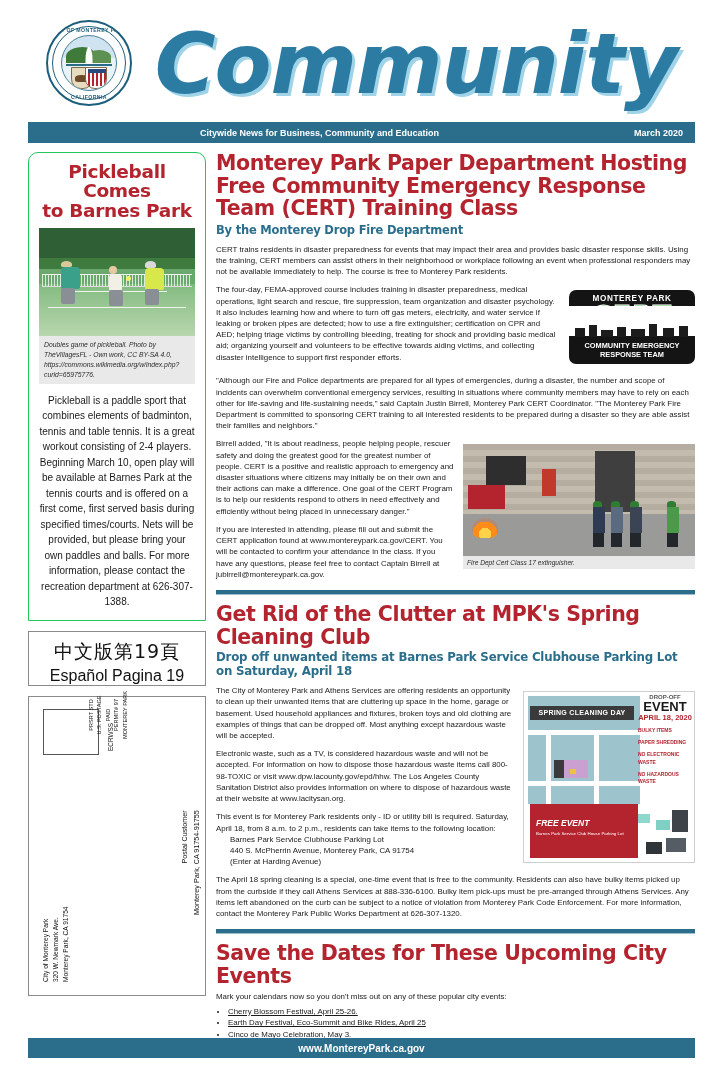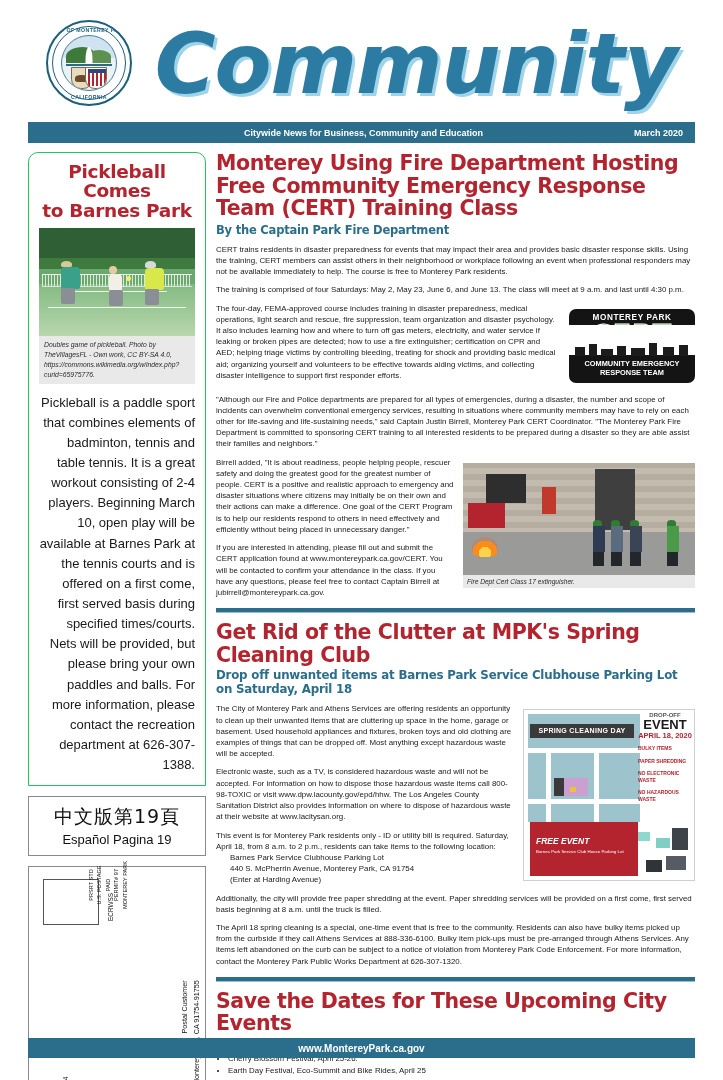--- a/index.html
+++ b/index.html
@@ -71,21 +71,21 @@
     margin-top: 6px;
   }
 
   
   .volbar {
     background: #2b6e8c; color: #ffffff; height: 21px;
     display: flex; align-items: center; font-size: 9px; font-weight: bold;
     padding: 0 12px;
   }
   .volbar .vb-left { width: 160px; margin-top: 30px; }
-  .volbar .vb-mid { flex: 1; margin-left: 44px; }
+  .volbar .vb-mid { flex: 1; }
   .volbar .vb-right { text-align: right; padding-left: 40px; }
 
   
   .content { display: flex; gap: 10px; margin-top: 9px; }
   .col-left { width: 178px; flex: 0 0 178px; }
   .col-right { flex: 1; }
 
   
   .side-box {
     border: 1px solid #22c55e; border-radius: 10px 10px 0 0;
@@ -123,29 +123,29 @@
   .pp-ball { position: absolute; left: 56%; top: 44%; width: 5px; height: 5px; border-radius: 50%; background: #f2f06a; }
 
   .side-caption {
     background: #e9e9e9; font-size: 6.8px; font-style: italic; color: #2b2b2b;
     line-height: 1.45; padding: 4px 5px;
   }
   .side-hours {
     font-size: 8.3px; font-style: italic; color: #1a1a1a; margin-top: 9px; line-height: 1.55;
   }
   .side-body {
-    font-size: 13px; color: #1a1a1a; margin-top: 9px; line-height: 1.55; text-align: right;
+    font-size: 10px; color: #1a1a1a; margin-top: 9px; line-height: 1.55; text-align: center;
   }
 
   .lang-box {
     border: 1px solid #8a8a8a; margin-top: 10px; text-align: center;
-    padding: 7px 4px 8px;
+    padding: 7px 4px 0;
   }
   .lang-cn { font-family: "DejaVu Sans", sans-serif; font-size: 19px; color: #111; letter-spacing: 1px; }
-  .lang-es { font-size: 13px; color: #111; margin-top: 2px; }
+  .lang-es { font-size: 16px; color: #111; margin-top: 2px; }
 
   
   .mail-box {
     border: 1px solid #8a8a8a; margin-top: 10px; height: 300px; position: relative;
   }
   .permit {
     position: absolute; border: 1px solid #555; width: 56px; height: 46px;
     left: 14px; top: 12px;
   }
   .rot { transform: rotate(-90deg); transform-origin: left top; white-space: nowrap; }
@@ -233,21 +233,21 @@
   .fl-date { color: #b3242e; font-size: 7.5px; font-weight: bold; text-align: center; }
   .fl-item { font-size: 4.6px; color: #333; margin-top: 5px; line-height: 1.35; }
   .fl-item b { color: #b3242e; font-size: 5px; }
   .fl-free { position: absolute; left: 6px; bottom: 4px; width: 108px; height: 54px; background: #b3242e; }
   .fl-free-t { color: #fff; font-size: 8.5px; font-style: italic; font-weight: bold; margin: 14px 0 0 6px; }
   .fl-free-s { color: #fff; font-size: 4.4px; margin: 3px 0 0 6px; line-height: 1.4; }
   .fl-junk { position: absolute; right: 4px; bottom: 6px; width: 58px; height: 50px; }
   .fl-junk i { position: absolute; background: #4a4f55; display: block; }
 
   .bullets { font-size: 7.9px; color: #1a1a1a; line-height: 1.5; margin: 3px 0 0 12px; }
-  .bullets li { margin-bottom: 0px; }
+  .bullets li { margin-bottom: 0px; text-decoration: underline; }
 
   
   .footer {
     position: absolute; left: 28px; right: 28px; bottom: 22px;
     background: #2b6e8c; color: #ffffff; height: 20px;
     display: flex; align-items: center; justify-content: center;
     font-size: 10px; font-weight: bold; text-align: center;
   }
 </style>
 </head>
@@ -354,24 +354,23 @@
             <div>Monterey Park, CA 91754-91755</div>
           </div>
         </div>
       </div>
 
     </div>
 
     <div class="col-right">
 
       <div>
-        <div class="headline">Monterey Using Fire Department Hosting Free Community Emergency Response Team (CERT) Training Class</div>
-        <div class="byline">By the Captain Park Fire Department</div>
+        <div class="headline">Monterey Park Paper Department Hosting Free Community Emergency Response Team (CERT) Training Class</div>
+        <div class="byline">By the Monterey Drop Fire Department</div>
         <p class="body">CERT trains residents in disaster preparedness for events that may impact their area and provides basic disaster response skills. Using the training, CERT members can assist others in their neighborhood or workplace following an event when professional responders may not be available immediately to help. The course is free to Monterey Park residents.</p>
-        <p class="body">The training is comprised of four Saturdays:  May 2, May 23, June 6, and June 13. The class will meet at 9 a.m. and last until 4:30 p.m.</p>
 
         <div class="flow">
           <div class="float-right cert-logo">
             <div class="cert-sky"></div>
             <div class="cert-skyline">
               <span style="left:6px;width:10px;height:9px;"></span>
               <span style="left:20px;width:8px;height:12px;"></span>
               <span style="left:32px;width:12px;height:7px;"></span>
               <span style="left:48px;width:9px;height:10px;"></span>
               <span style="left:62px;width:14px;height:8px;"></span>
@@ -473,21 +472,20 @@
 
           <p class="body">The City of Monterey Park and Athens Services are offering residents an opportunity to clean up their unwanted items that are cluttering up space in the home, garage or basement. Used household appliances and fixtures, broken toys and old clothing are examples of things that can be dropped off.  Most anything except hazardous waste will be accepted.</p>
           <p class="body">Electronic waste, such as a TV, is considered hazardous waste and will not be accepted. For information on how to dispose those hazardous waste items call 800-98-TOXIC or visit www.dpw.lacounty.gov/epd/hhw. The Los Angeles County Sanitation District also provides information on where to dispose of hazardous waste at their website at www.lacitysan.org.</p>
           <p class="body">This event is for Monterey Park residents only - ID or utility bill is required. Saturday, April 18, from 8 a.m. to 2 p.m., residents can take items to the following location:</p>
           <p class="body" style="margin-top:0;padding-left:14px;">Barnes Park Service Clubhouse Parking Lot</p>
           <p class="body" style="margin-top:0;padding-left:14px;">440 S. McPherrin Avenue, Monterey Park, CA 91754</p>
           <p class="body" style="margin-top:0;padding-left:14px;">(Enter at Harding Avenue)</p>
           <div class="clear"></div>
         </div>
 
-        <p class="body">Additionally, the city will provide free paper shredding at the event.  Paper shredding services will be provided on a first come, first served basis beginning at 8 a.m. until the truck is filled.</p>
         <p class="body">The April 18 spring cleaning is a special, one-time event that is free to the community. Residents can also have bulky items picked up from the curbside if they call Athens Services at 888-336-6100. Bulky item pick-ups must be pre-arranged through Athens Services. Any items left abandoned on the curb can be subject to a notice of violation from Monterey Park Code Enforcement. For more information, contact the Monterey Park Public Works Department at 626-307-1320.</p>
       </div>
 
       <div class="rule"></div>
 
       <div>
         <div class="headline">Save the Dates for These Upcoming City Events</div>
         <p class="body" style="margin-top:4px;">Mark your calendars now so you don't miss out on any of these popular city events:</p>
         <ul class="bullets">
           <li>Cherry Blossom Festival, April 25-26.</li>

